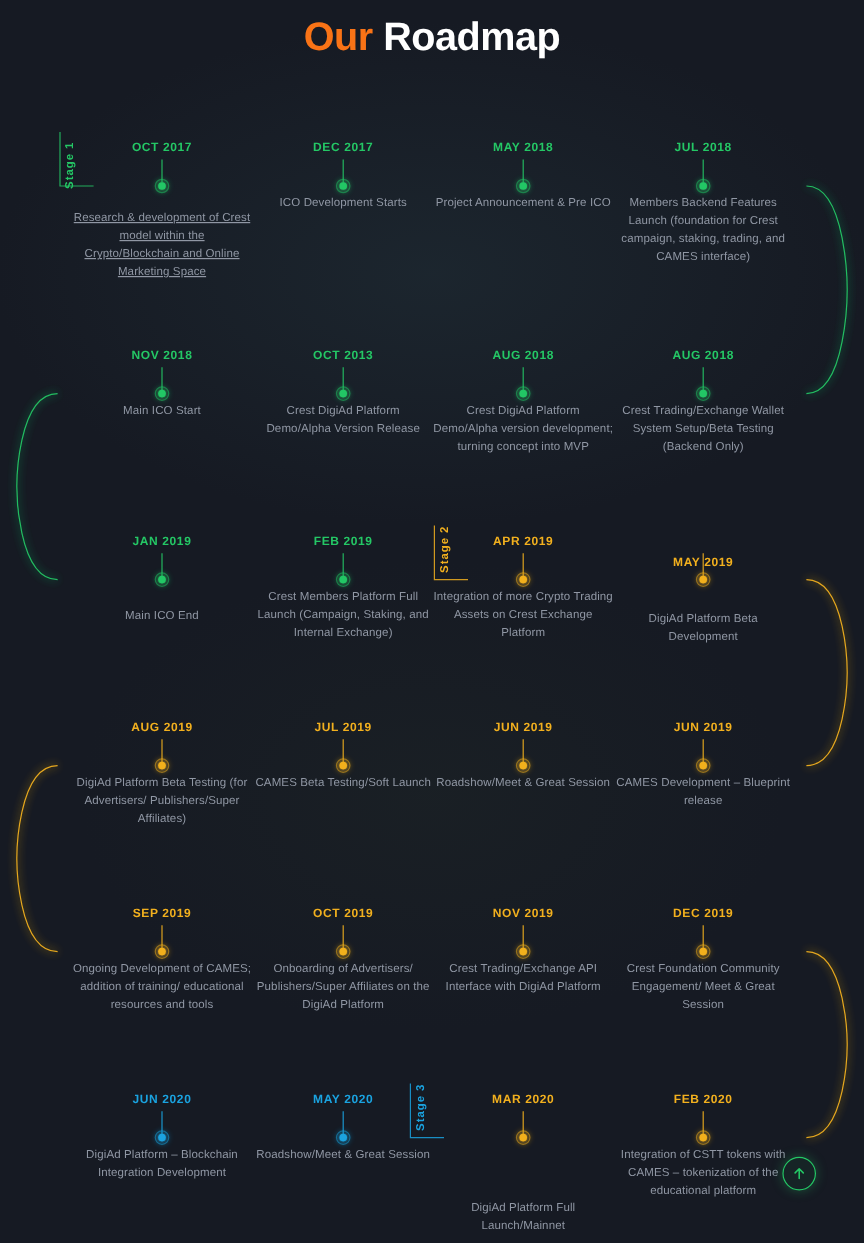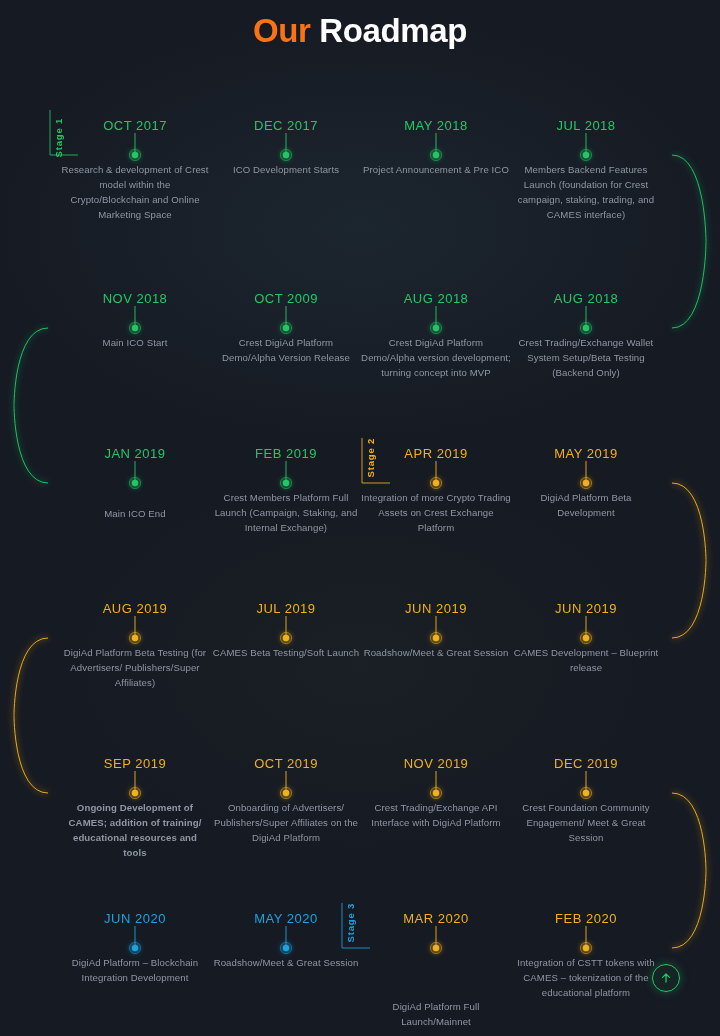--- a/index.html
+++ b/index.html
@@ -51,22 +51,22 @@
   }
 
   
   .milestone {
     position: absolute;
     width: 150px;
     text-align: center;
     transform: translateX(-75px);
   }
   .milestone .m-date {
-    font-size: 13px;
-    font-weight: normal;
+    font-size: 10px;
+    font-weight: bold;
     letter-spacing: 0.5px;
     white-space: nowrap;
   }
   .milestone .m-desc {
     position: absolute;
     left: 0;
     width: 150px;
     font-size: 9.6px;
     line-height: 15px;
     color: #9097a4;
@@ -237,40 +237,40 @@
   <g id="svg-stages">
       <path d="M 50 110 L 50 155 L 78 155" stroke="#24c765" stroke-width="1" fill="none" opacity="0.85"></path>
       <path d="M 362 438 L 362 483 L 390 483" stroke="#f2b01e" stroke-width="1" fill="none" opacity="0.85"></path>
       <path d="M 342 903 L 342 948 L 370 948" stroke="#1aa3e0" stroke-width="1" fill="none" opacity="0.85"></path>
     </g>
 </svg>
 
 <div id="overlay">
     <div class="milestone" style="left: 135px; top: 118px;">
       <div class="m-date" style="color: rgb(36, 199, 101);">OCT 2017</div>
-      <div class="m-desc" style="top: 44px;">Research &amp; development of Crest model within the Crypto/Blockchain and Online Marketing Space</div>
+      <div class="m-desc" style="top: 56px; text-decoration: underline;">Research &amp; development of Crest model within the Crypto/Blockchain and Online Marketing Space</div>
     </div>
     <div class="milestone" style="left: 286px; top: 118px;">
       <div class="m-date" style="color: rgb(36, 199, 101);">DEC 2017</div>
       <div class="m-desc" style="top: 44px;">ICO Development Starts</div>
     </div>
     <div class="milestone" style="left: 436px; top: 118px;">
       <div class="m-date" style="color: rgb(36, 199, 101);">MAY 2018</div>
       <div class="m-desc" style="top: 44px;">Project Announcement &amp; Pre ICO</div>
     </div>
     <div class="milestone" style="left: 586px; top: 118px;">
       <div class="m-date" style="color: rgb(36, 199, 101); text-align: center;">JUL 2018</div>
       <div class="m-desc" style="top: 44px;">Members Backend Features Launch (foundation for Crest campaign, staking, trading, and CAMES interface)</div>
     </div>
     <div class="milestone" style="left: 135px; top: 291px;">
       <div class="m-date" style="color: rgb(36, 199, 101);">NOV 2018</div>
       <div class="m-desc" style="top: 44px;">Main ICO Start</div>
     </div>
     <div class="milestone" style="left: 286px; top: 291px;">
-      <div class="m-date" style="color: rgb(36, 199, 101);">OCT 2009</div>
+      <div class="m-date" style="color: rgb(36, 199, 101);">OCT 2013</div>
       <div class="m-desc" style="top: 44px;">Crest DigiAd Platform Demo/Alpha Version Release</div>
     </div>
     <div class="milestone" style="left: 436px; top: 291px;">
       <div class="m-date" style="color: rgb(36, 199, 101);">AUG 2018</div>
       <div class="m-desc" style="top: 44px;">Crest DigiAd Platform Demo/Alpha version development; turning concept into MVP</div>
     </div>
     <div class="milestone" style="left: 586px; top: 291px;">
       <div class="m-date" style="color: rgb(36, 199, 101);">AUG 2018</div>
       <div class="m-desc" style="top: 44px;">Crest Trading/Exchange Wallet System Setup/Beta Testing (Backend Only)</div>
     </div>
@@ -279,21 +279,21 @@
       <div class="m-desc" style="top: 60px;">Main ICO End</div>
     </div>
     <div class="milestone" style="left: 286px; top: 446px;">
       <div class="m-date" style="color: rgb(36, 199, 101);">FEB 2019</div>
       <div class="m-desc" style="top: 44px;">Crest Members Platform Full Launch (Campaign, Staking, and Internal Exchange)</div>
     </div>
     <div class="milestone" style="left: 436px; top: 446px;">
       <div class="m-date" style="color: rgb(242, 176, 30);">APR 2019</div>
       <div class="m-desc" style="top: 44px;">Integration of more Crypto Trading Assets on Crest Exchange Platform</div>
     </div>
-    <div class="milestone" style="left: 586px; top: 446px;">
+    <div class="milestone" style="left: 586px; top: 464px;">
       <div class="m-date" style="color: rgb(242, 176, 30);">MAY 2019</div>
       <div class="m-desc" style="top: 44px;">DigiAd Platform Beta Development</div>
     </div>
     <div class="milestone" style="left: 135px; top: 601px;">
       <div class="m-date" style="color: rgb(242, 176, 30);">AUG 2019</div>
       <div class="m-desc" style="top: 44px;">DigiAd Platform Beta Testing (for Advertisers/ Publishers/Super Affiliates)</div>
     </div>
     <div class="milestone" style="left: 286px; top: 601px;">
       <div class="m-date" style="color: rgb(242, 176, 30);">JUL 2019</div>
       <div class="m-desc" style="top: 44px;">CAMES Beta Testing/Soft Launch</div>
@@ -301,21 +301,21 @@
     <div class="milestone" style="left: 436px; top: 601px;">
       <div class="m-date" style="color: rgb(242, 176, 30);">JUN 2019</div>
       <div class="m-desc" style="top: 44px;">Roadshow/Meet &amp; Great Session</div>
     </div>
     <div class="milestone" style="left: 586px; top: 601px;">
       <div class="m-date" style="color: rgb(242, 176, 30);">JUN 2019</div>
       <div class="m-desc" style="top: 44px;">CAMES Development – Blueprint release</div>
     </div>
     <div class="milestone" style="left: 135px; top: 756px;">
       <div class="m-date" style="color: rgb(242, 176, 30); text-align: center;">SEP 2019</div>
-      <div class="m-desc" style="top: 44px; font-weight: bold;">Ongoing Development of CAMES; addition of training/ educational resources and tools</div>
+      <div class="m-desc" style="top: 44px;">Ongoing Development of CAMES; addition of training/ educational resources and tools</div>
     </div>
     <div class="milestone" style="left: 286px; top: 756px;">
       <div class="m-date" style="color: rgb(242, 176, 30);">OCT 2019</div>
       <div class="m-desc" style="top: 44px;">Onboarding of Advertisers/ Publishers/Super Affiliates on the DigiAd Platform</div>
     </div>
     <div class="milestone" style="left: 436px; top: 756px;">
       <div class="m-date" style="color: rgb(242, 176, 30);">NOV 2019</div>
       <div class="m-desc" style="top: 44px;">Crest Trading/Exchange API Interface with DigiAd Platform</div>
     </div>
     <div class="milestone" style="left: 586px; top: 756px;">

